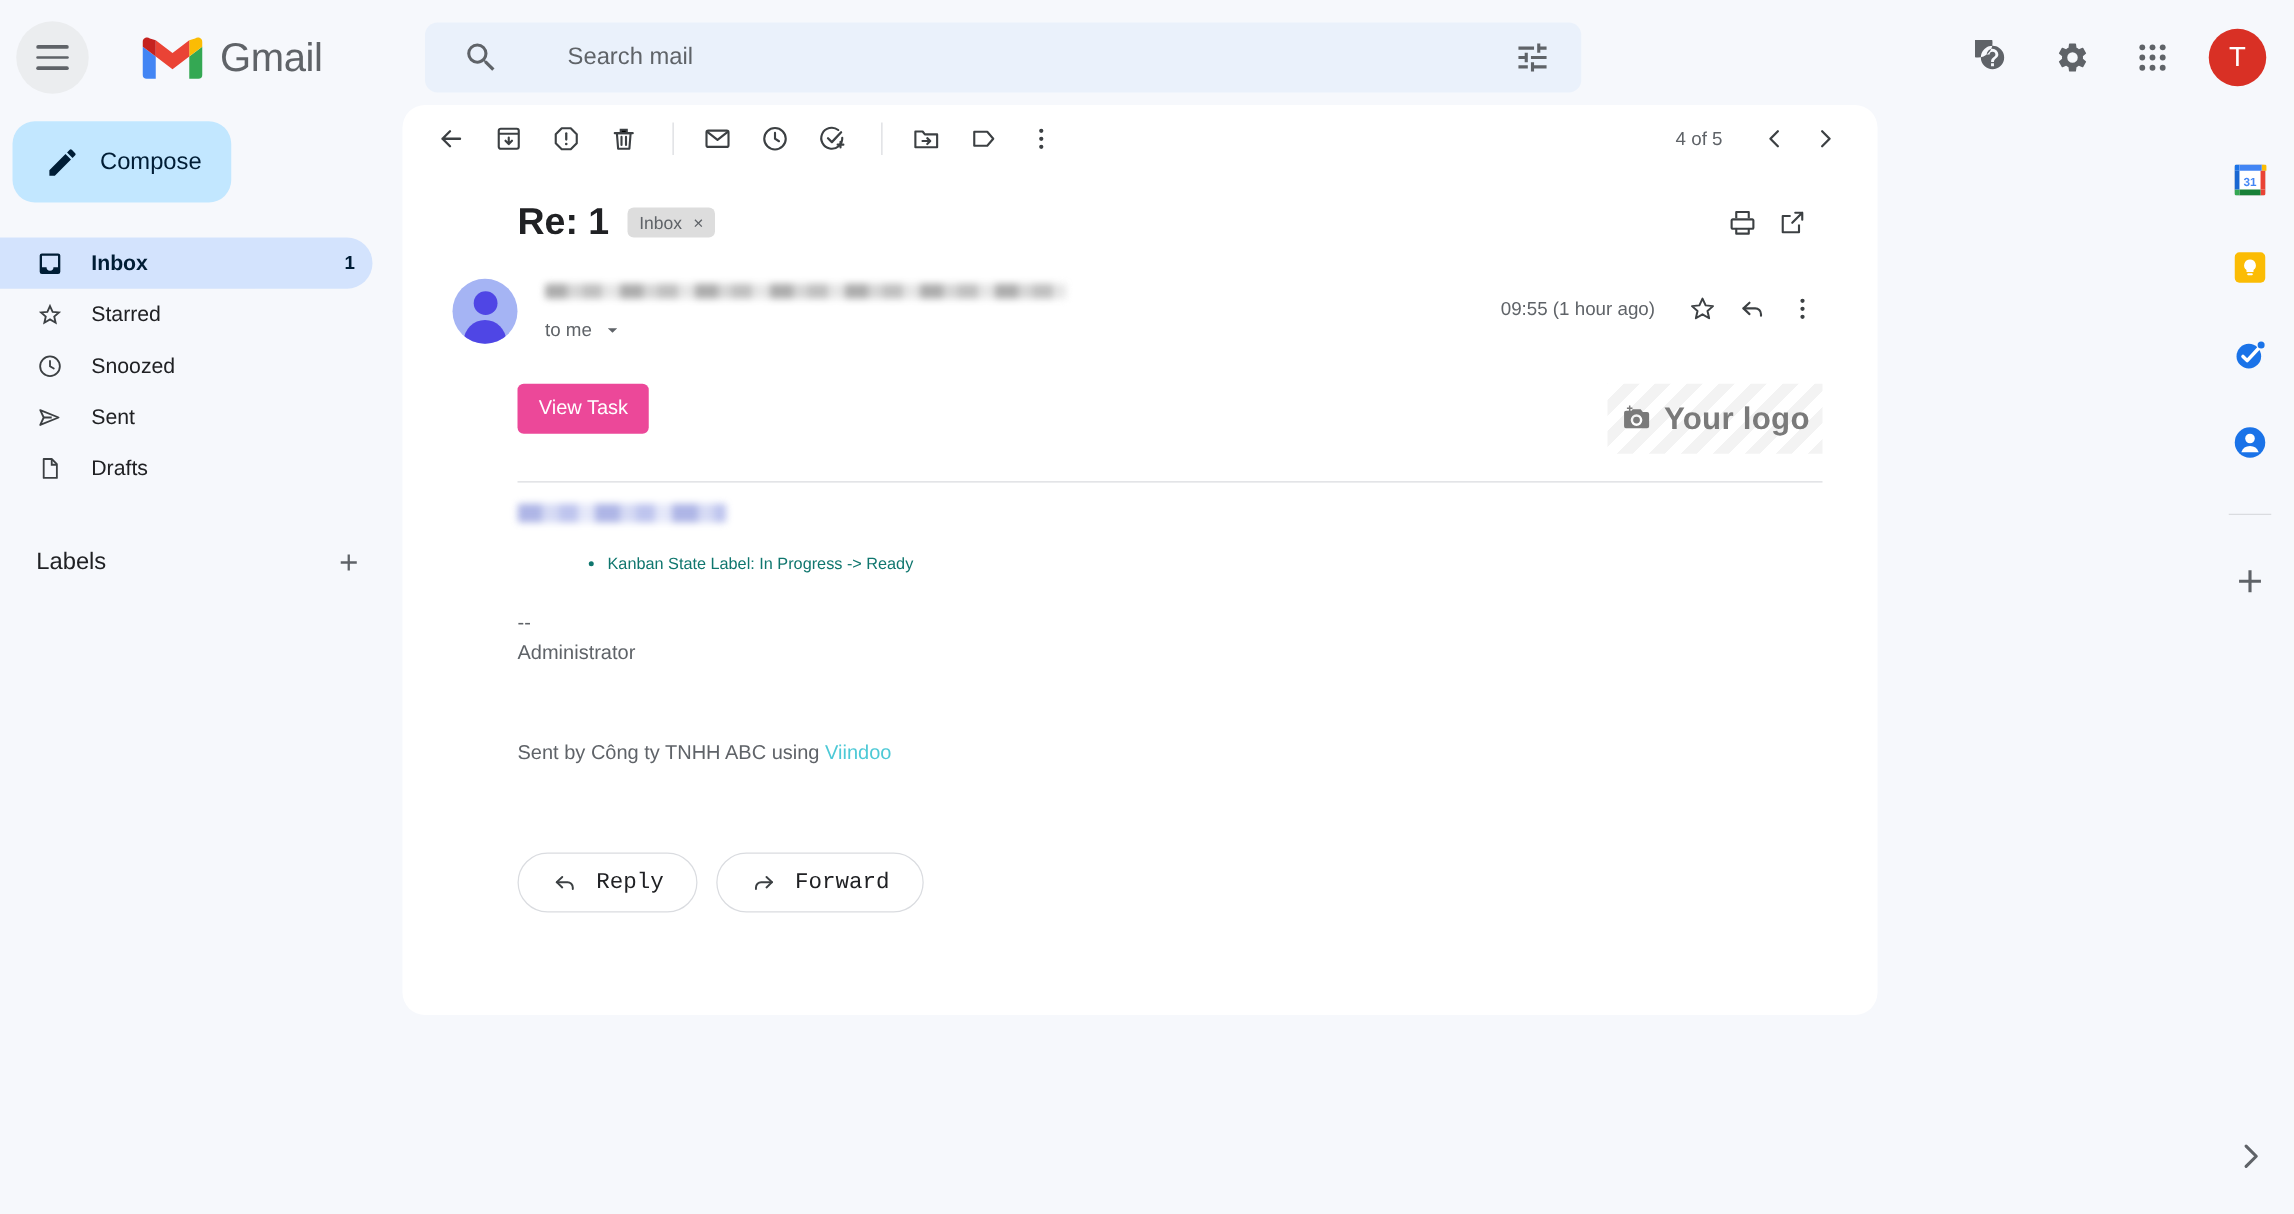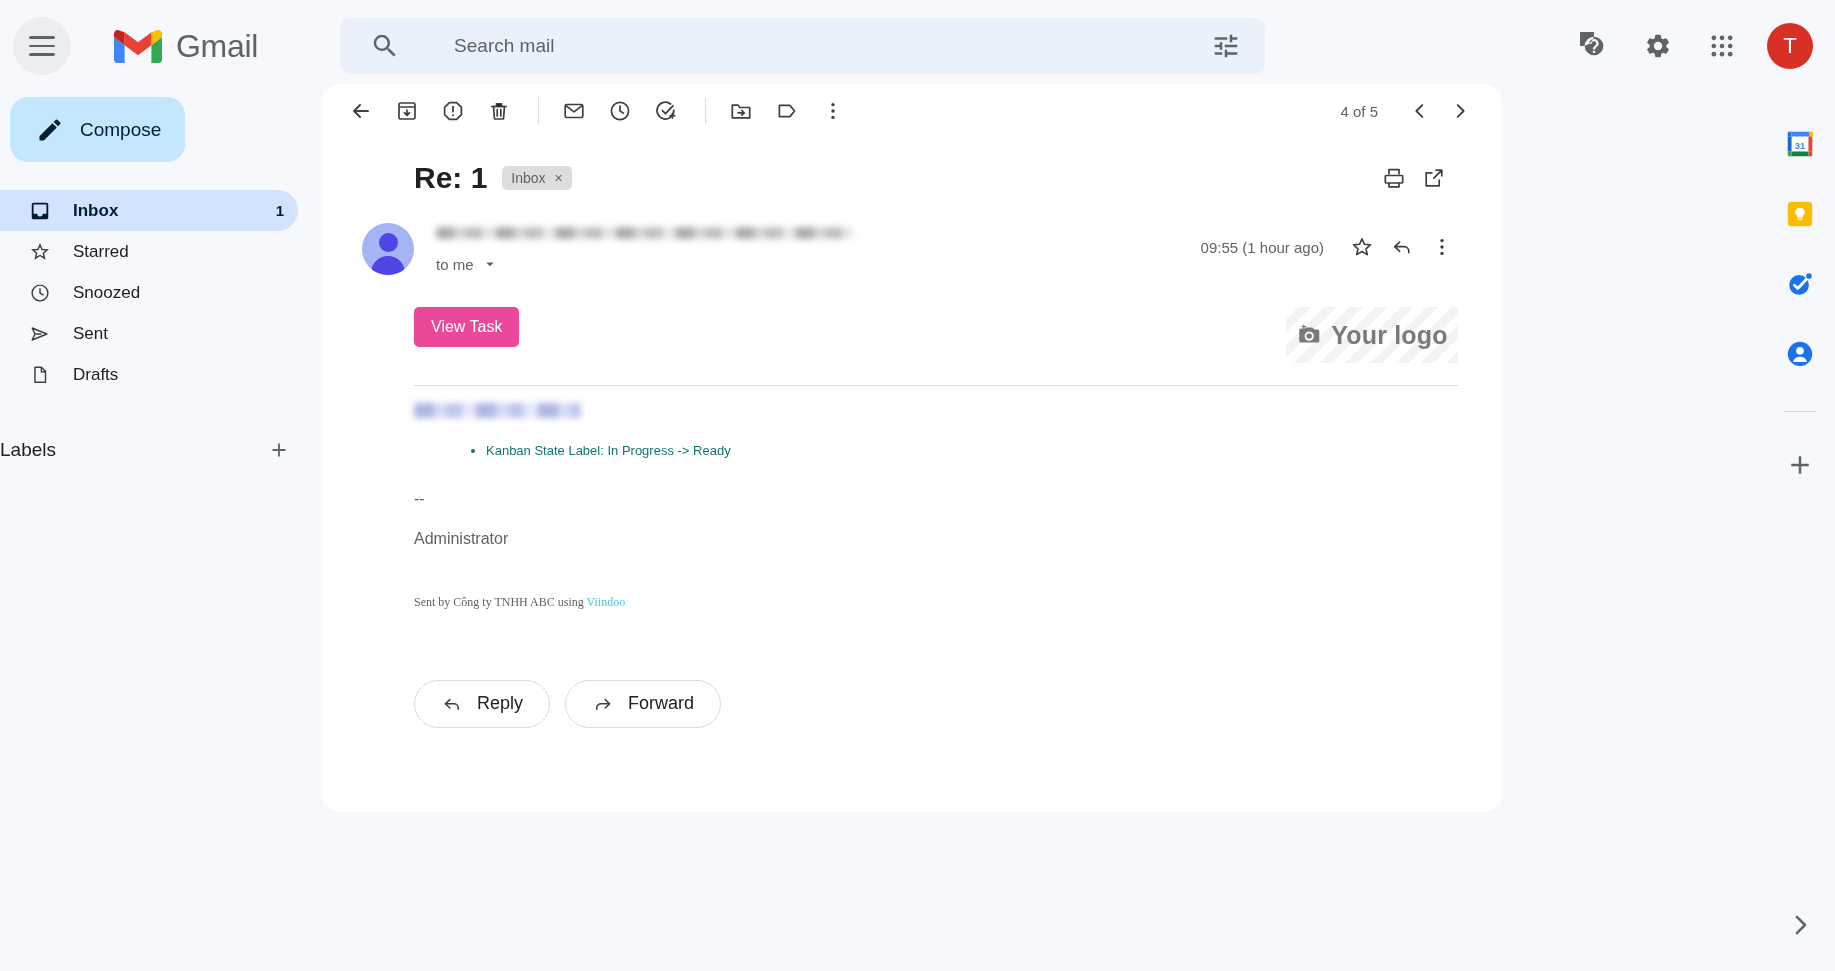--- a/index.html
+++ b/index.html
@@ -69,21 +69,21 @@
     height: 41px; display: flex; align-items: center; border-radius: 0 22px 22px 0;
     cursor: pointer; padding-left: 29px; margin-right: 22px; position: relative;
   }
   .navitem.active { background: #D3E3FD; }
   .navitem .ico { width: 22px; height: 22px; flex: none; display:flex; align-items:center; justify-content:center; }
   .navitem .txt { font-size: 17px; color: #202124; margin-left: 22px; }
   .navitem.active .txt { font-weight: bold; color: #001D35; }
   .navitem .count { margin-left: auto; font-size: 15px; font-weight: bold; color: #001D35; padding-right: 14px; }
 
   #labels-head {
-    margin-top: 35px; display: flex; align-items: center;
+    margin-top: 35px; padding-left: 29px; display: flex; align-items: center;
     padding-right: 30px; height: 40px;
   }
   #labels-head .t { font-size: 19px; color: #202124; }
   #labels-head .plus { margin-left: auto; cursor: pointer; width:22px; height:22px; }
 
   
   #main {
     position: absolute; left: 322px; top: 84px; width: 1180px; height: 728px;
     background: #fff; border-radius: 18px; overflow: hidden;
   }
@@ -142,29 +142,29 @@
   #hr { height: 1px; background: #DADCE0; margin-top: 22px; margin-right: 4px; }
 
   #blurlink {
     margin-top: 17px; width: 167px; height: 15px; border-radius: 2px;
     background: repeating-linear-gradient(90deg,#9aa3e0 0 20px,#ccd2f2 20px 33px,#aeb6ea 33px 48px,#dfe3f8 48px 62px);
     filter: blur(3px); opacity: .8;
   }
   #bullets { margin-top: 23px; padding-left: 72px; }
   #bullets li { font-size: 13px; color: #0f766e; list-style: disc; line-height: 1.5; }
   #sigdash { margin-top: 29px; font-size: 16px; color: #5F6368; }
-  #signame { margin-top: 22px; font-size: 16px; color: #5F6368; }
-  #sentby { margin-top: 47px; font-size: 12px; color: #5F6368; font-family: Liberation Serif, serif; }
+  #signame { margin-top: 6px; font-size: 16px; color: #5F6368; }
+  #sentby { margin-top: 62px; font-size: 16px; color: #5F6368; }
   #sentby a { color: #4DC9D6; text-decoration: none; cursor: pointer; }
 
   #actionbtns { margin-top: 70px; display: flex; }
   .actbtn {
     height: 48px; border: 1px solid #DADCE0; border-radius: 24px; background: #fff;
     display: flex; align-items: center; padding: 0 26px; cursor: pointer; margin-right: 15px;
-    font-size: 18px; color: #202124; font-family: Liberation Sans, sans-serif;
+    font-size: 18px; color: #202124; font-family: Liberation Mono, monospace;
   }
   .actbtn .ai { width: 22px; height: 22px; margin-right: 14px; flex:none; }
 
   
   #rail {
     position: absolute; right: 0; top: 101px; width: 70px; height: 887px;
     display: flex; flex-direction: column; align-items: center; padding-top: 28px;
   }
   .railicon { width: 30px; height: 30px; margin-bottom: 40px; cursor: pointer; }
   #raildiv { width: 34px; height: 1px; background: #DADCE0; margin: 2px 0 38px 0; }

